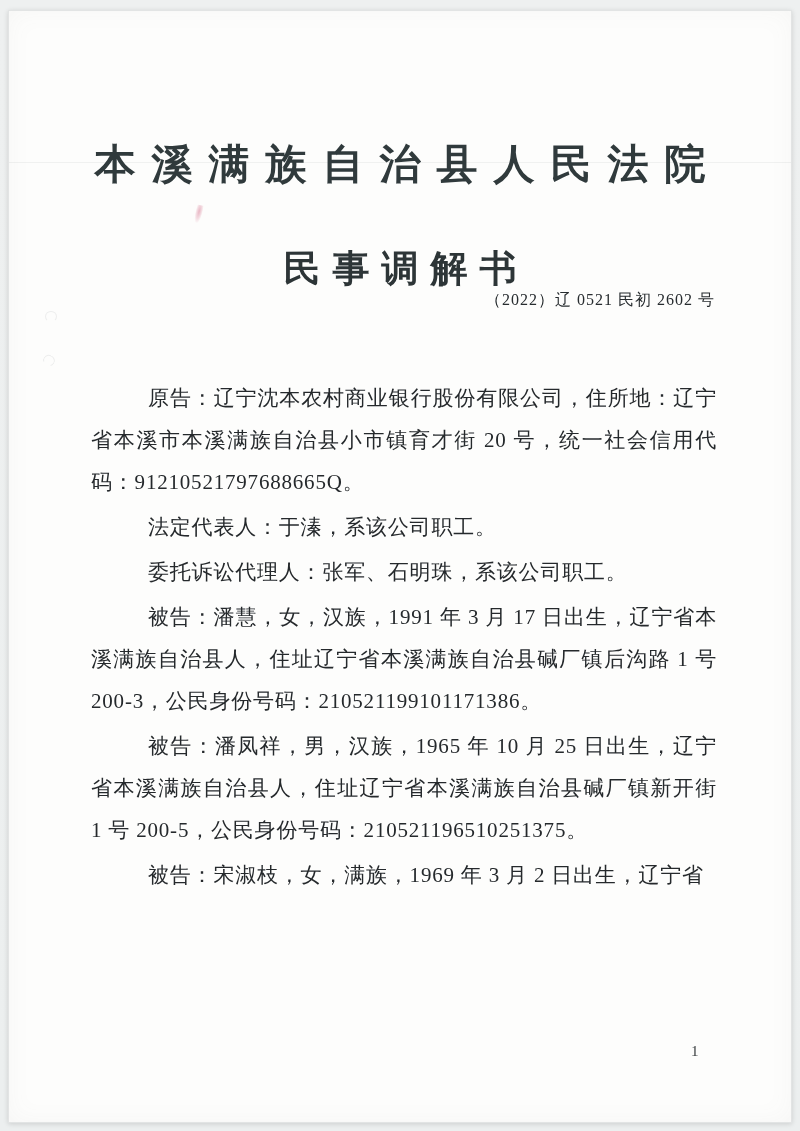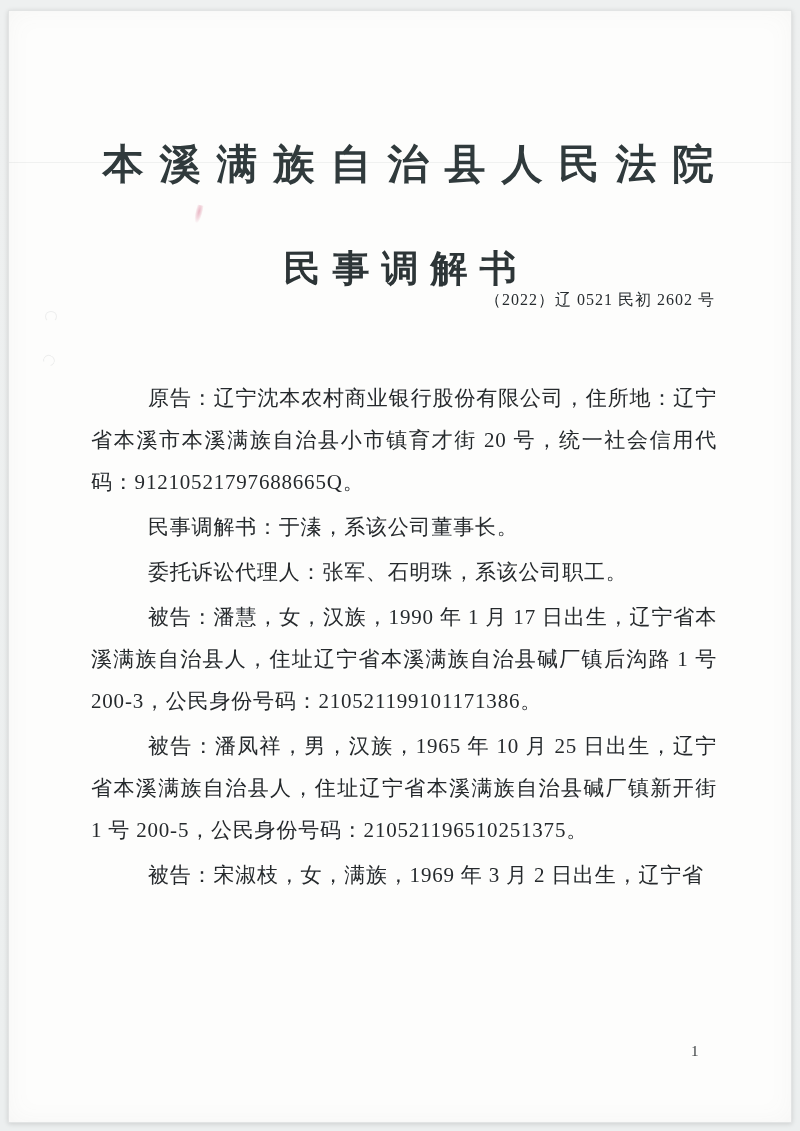--- a/index.html
+++ b/index.html
@@ -34,21 +34,20 @@
     left: 0;
     width: 100%;
     text-align: center;
     font-size: 41px;
     font-weight: bold;
     color: #303a3c;
     letter-spacing: 16px;
     padding-left: 16px;
     box-sizing: border-box;
     white-space: nowrap;
-    margin-left: 8px;
   }
   .doc-type {
     position: absolute;
     top: 197px;
     left: 0;
     width: 100%;
     text-align: center;
     font-size: 37px;
     font-weight: bold;
     color: #2d3537;
@@ -131,23 +130,23 @@
     <div class="gray-curl-2"></div>
 
     <div class="court-title">本溪满族自治县人民法院</div>
 
     <div class="doc-type">民事调解书</div>
 
     <div class="case-number">（2022）辽 0521 民初 2602 号</div>
 
     <div class="doc-body">
       <p>原告：辽宁沈本农村商业银行股份有限公司，住所地：辽宁省本溪市本溪满族自治县小市镇育才街 20 号，统一社会信用代码：91210521797688665Q。</p>
-      <p>民事调解书：于溱，系该公司董事长。</p>
+      <p>法定代表人：于溱，系该公司职工。</p>
       <p>委托诉讼代理人：张军、石明珠，系该公司职工。</p>
-      <p>被告：潘慧，女，汉族，1990 年 1 月 17 日出生，辽宁省本溪满族自治县人，住址辽宁省本溪满族自治县碱厂镇后沟路 1 号 200-3，公民身份号码：210521199101171386。</p>
+      <p>被告：潘慧，女，汉族，1991 年 3 月 17 日出生，辽宁省本溪满族自治县人，住址辽宁省本溪满族自治县碱厂镇后沟路 1 号 200-3，公民身份号码：210521199101171386。</p>
       <p>被告：潘凤祥，男，汉族，1965 年 10 月 25 日出生，辽宁省本溪满族自治县人，住址辽宁省本溪满族自治县碱厂镇新开街 1 号 200-5，公民身份号码：210521196510251375。</p>
       <p>被告：宋淑枝，女，满族，1969 年 3 月 2 日出生，辽宁省</p>
     </div>
 
     <div class="page-number">1</div>
 
   </div>
 </div>
 
 </body></html>

